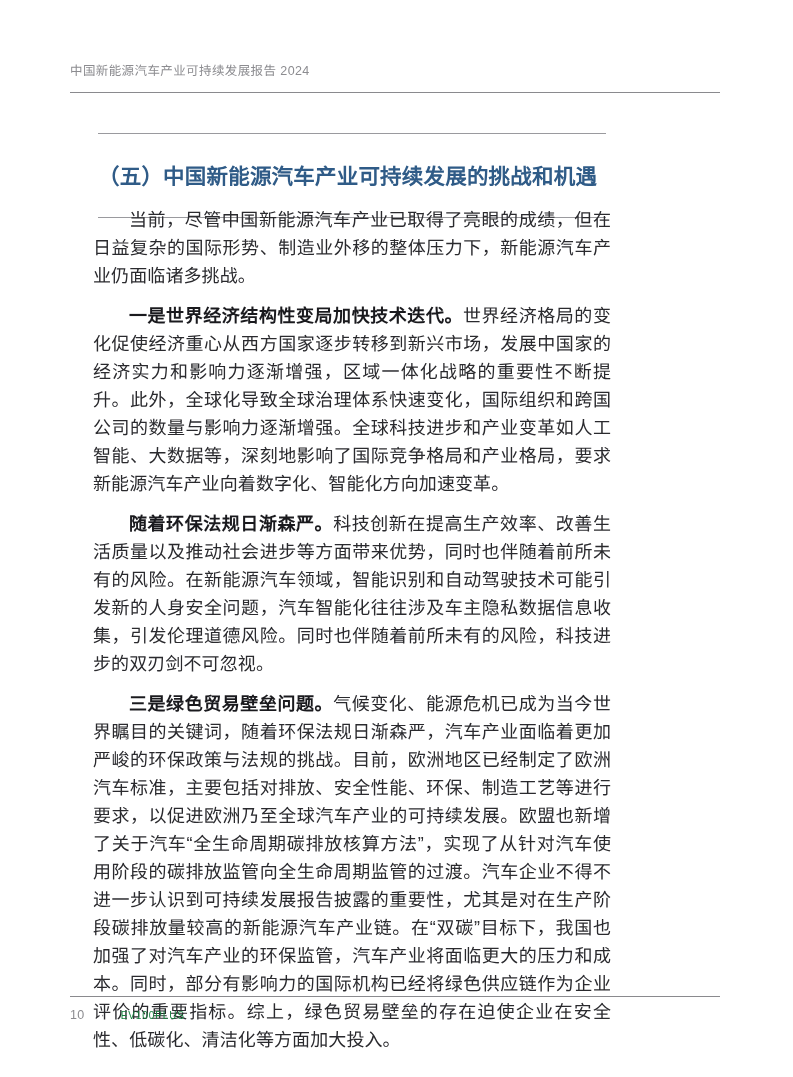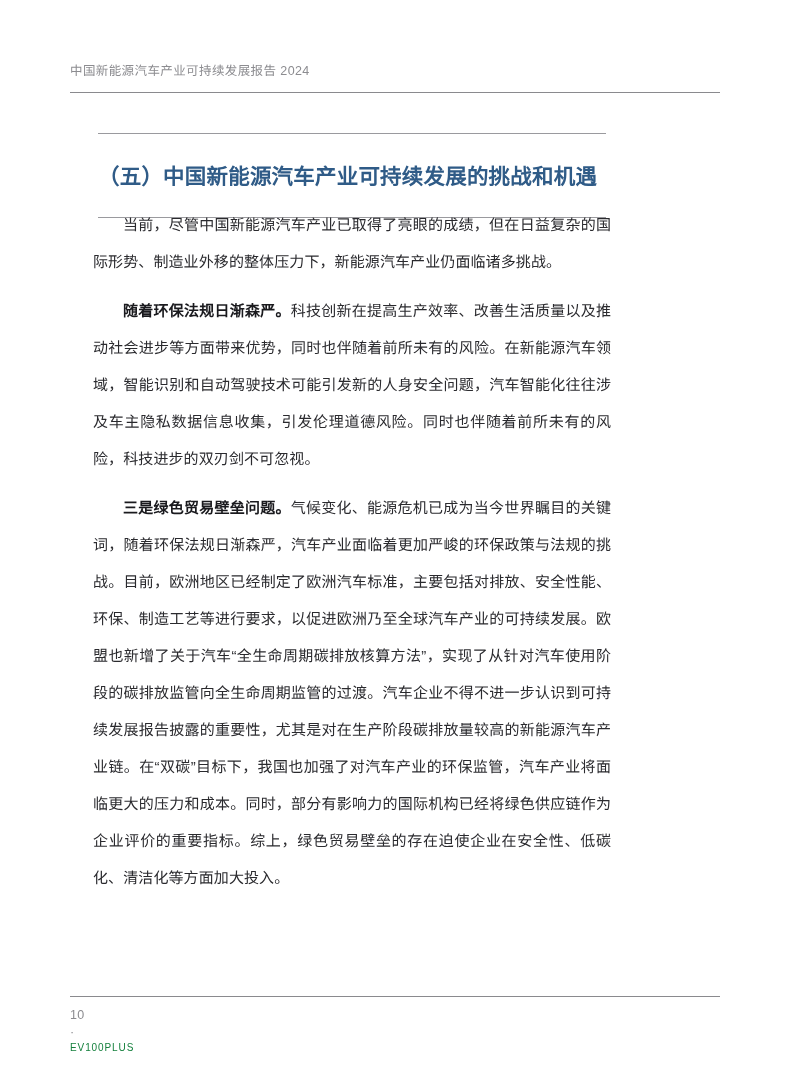--- a/index.html
+++ b/index.html
@@ -70,22 +70,22 @@
   }
 
   
   .body-copy {
     position: absolute;
     left: 93px;
     top: 206px;
     width: 518px;
   }
   .para {
-    font-size: 15px;
-    line-height: 37px;
+    font-size: 18px;
+    line-height: 28px;
     color: #2a2a2e;
     text-align: justify;
     text-justify: inter-ideograph;
     text-indent: 2em;
     margin: 0 0 12px 0;
     letter-spacing: 0.1px;
   }
   .para:last-child {
     margin-bottom: 0;
   }
@@ -103,22 +103,21 @@
     height: 1px;
     background: #8a8a8e;
   }
   .footer {
     position: absolute;
     left: 70px;
     top: 1008px;
     width: 650px;
     display: flex;
     align-items: baseline;
-    gap: 3px;
-    flex-direction: column;
+    gap: 16px;
   }
   .footer-page-number {
     font-size: 12.5px;
     color: #8c8c90;
     letter-spacing: 0.3px;
   }
   .footer-sep {
     font-size: 12.5px;
     color: #8c8c90;
   }
@@ -141,20 +140,21 @@
   <div class="title-block">
     <div class="title-rule-top"></div>
     <h1 class="section-title">（五）中国新能源汽车产业可持续发展的挑战和机遇</h1>
     <div class="title-rule-bottom"></div>
   </div>
 
   <div class="body-copy">
 
     <p class="para"><span>当前，尽管中国新能源汽车产业已取得了亮眼的成绩，但在日益复杂的国际形势、制造业外移的整体压力下，新能源汽车产业仍面临诸多挑战。</span></p>
 
+    <p class="para"><span class="lead">一是世界经济结构性变局加快技术迭代。</span><span>世界经济格局的变化促使经济重心从西方国家逐步转移到新兴市场，发展中国家的经济实力和影响力逐渐增强，区域一体化战略的重要性不断提升。此外，全球化导致全球治理体系快速变化，国际组织和跨国公司的数量与影响力逐渐增强。全球科技进步和产业变革如人工智能、大数据等，深刻地影响了国际竞争格局和产业格局，要求新能源汽车产业向着数字化、智能化方向加速变革。</span></p>
 
     <p class="para"><span class="lead">随着环保法规日渐森严。</span><span>科技创新在提高生产效率、改善生活质量以及推动社会进步等方面带来优势，同时也伴随着前所未有的风险。在新能源汽车领域，智能识别和自动驾驶技术可能引发新的人身安全问题，汽车智能化往往涉及车主隐私数据信息收集，引发伦理道德风险。同时也伴随着前所未有的风险，科技进步的双刃剑不可忽视。</span></p>
 
     <p class="para"><span class="lead">三是绿色贸易壁垒问题。</span><span>气候变化、能源危机已成为当今世界瞩目的关键词，随着环保法规日渐森严，汽车产业面临着更加严峻的环保政策与法规的挑战。目前，欧洲地区已经制定了欧洲汽车标准，主要包括对排放、安全性能、环保、制造工艺等进行要求，以促进欧洲乃至全球汽车产业的可持续发展。欧盟也新增了关于汽车“全生命周期碳排放核算方法”，实现了从针对汽车使用阶段的碳排放监管向全生命周期监管的过渡。汽车企业不得不进一步认识到可持续发展报告披露的重要性，尤其是对在生产阶段碳排放量较高的新能源汽车产业链。在“双碳”目标下，我国也加强了对汽车产业的环保监管，汽车产业将面临更大的压力和成本。同时，部分有影响力的国际机构已经将绿色供应链作为企业评价的重要指标。综上，绿色贸易壁垒的存在迫使企业在安全性、低碳化、清洁化等方面加大投入。</span></p>
 
   </div>
 
   <div class="footer-rule"></div>
   <div class="footer">
     <span class="footer-page-number">10</span>

